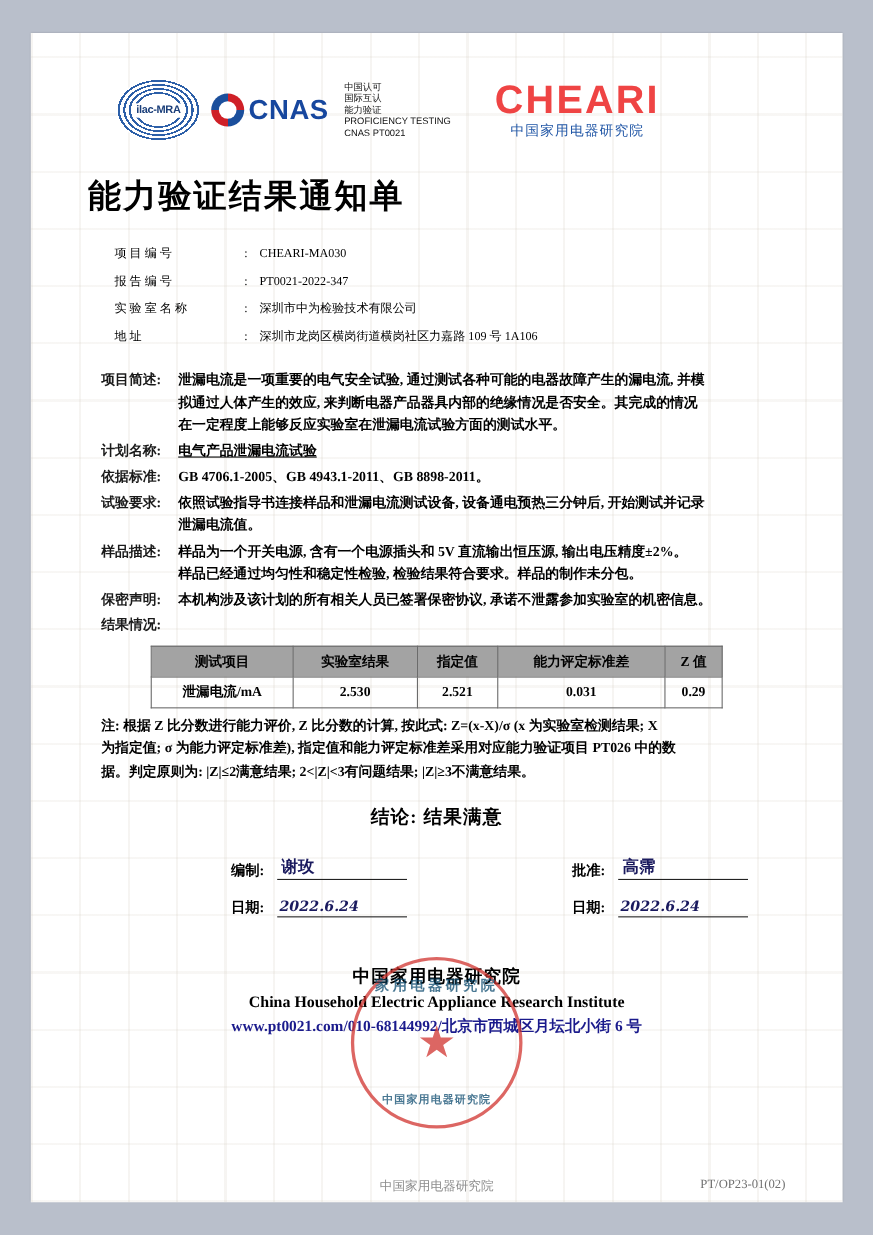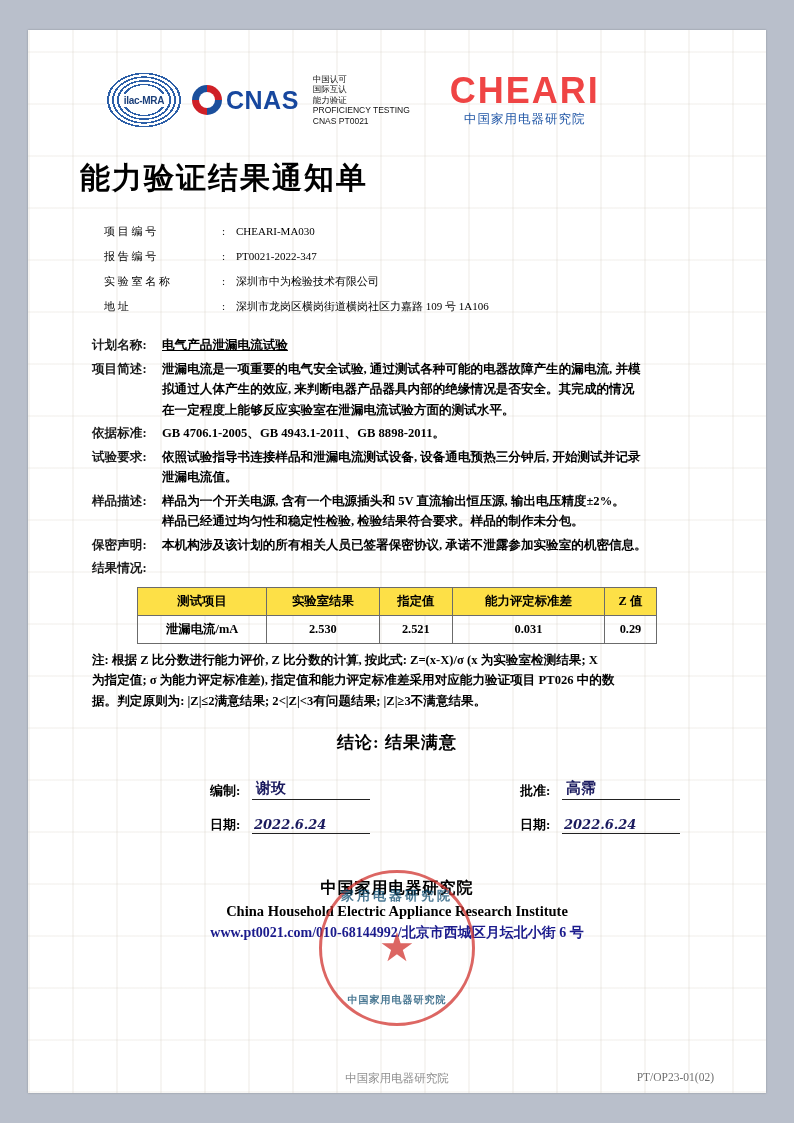--- a/index.html
+++ b/index.html
@@ -168,21 +168,21 @@
     border-collapse: collapse;
     width: 520px;
     font-size: 12.4px;
   }
   table.results th, table.results td {
     border: 1px solid #6b6b6b;
     text-align: center;
     padding: 5px 4px;
     font-weight: bold;
   }
-  table.results th { background: #fde047; }
+  table.results th { background: #a3a3a3; }
 
   .note {
     font-size: 12.6px;
     line-height: 20.5px;
     font-weight: bold;
     margin: 4px 2px 0 12px;
   }
   .conclusion {
     text-align: center;
     font-size: 17px;
@@ -355,31 +355,31 @@
         <div class="meta-row">
           <span class="meta-label">地            址</span>
           <span class="meta-colon">:</span>
           <span class="meta-value">深圳市龙岗区横岗街道横岗社区力嘉路 109 号 1A106</span>
         </div>
       </div>
 
       <div class="body-block">
 
         <div class="para">
-          <span class="para-label">计划名称:</span>
-          <span class="para-body plan-name">电气产品泄漏电流试验</span>
-        </div>
-
-        <div class="para">
           <span class="para-label">项目简述:</span>
           <span class="para-body">
             <span class="ln">泄漏电流是一项重要的电气安全试验, 通过测试各种可能的电器故障产生的漏电流, 并模</span>
             <span class="ln">拟通过人体产生的效应, 来判断电器产品器具内部的绝缘情况是否安全。其完成的情况</span>
             <span class="ln">在一定程度上能够反应实验室在泄漏电流试验方面的测试水平。</span>
           </span>
+        </div>
+
+        <div class="para">
+          <span class="para-label">计划名称:</span>
+          <span class="para-body plan-name">电气产品泄漏电流试验</span>
         </div>
 
         <div class="para">
           <span class="para-label">依据标准:</span>
           <span class="para-body">
             <span class="ln">GB 4706.1-2005、GB 4943.1-2011、GB 8898-2011。</span>
           </span>
         </div>
 
         <div class="para">

